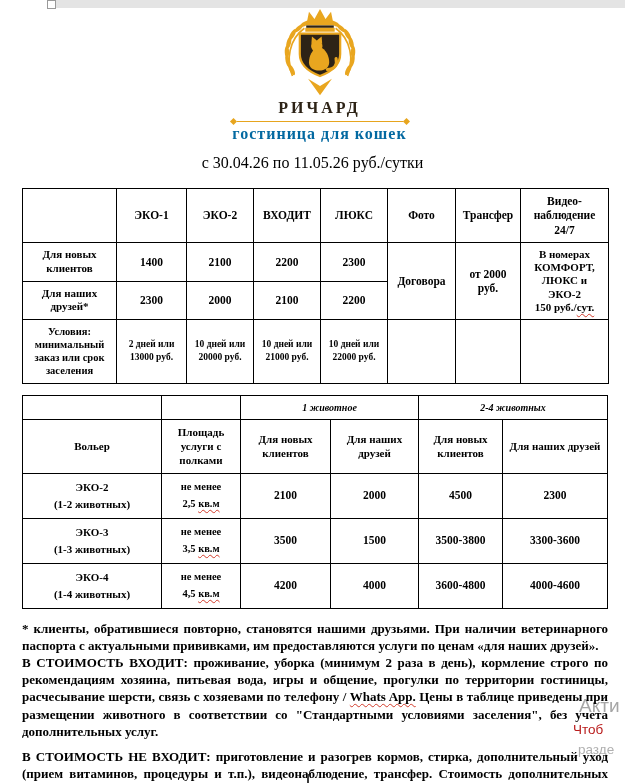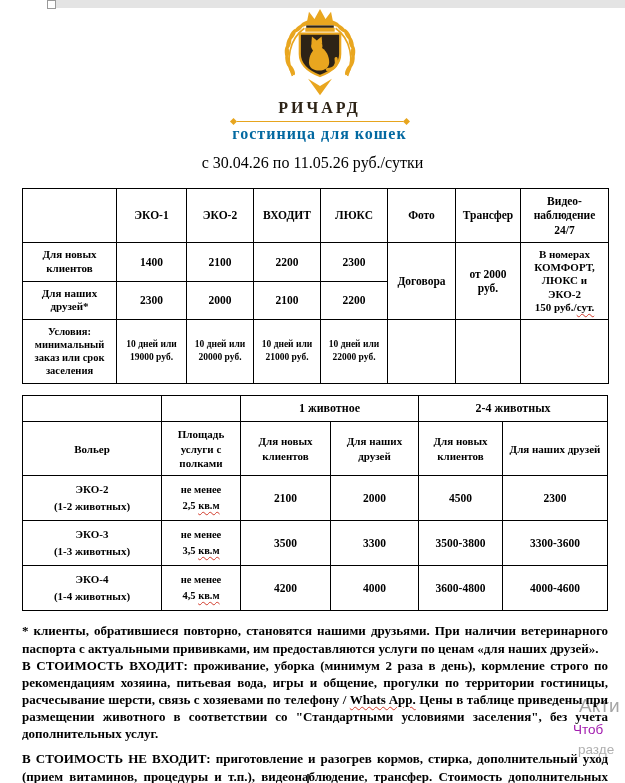--- a/index.html
+++ b/index.html
@@ -33,21 +33,21 @@
 
   
   table { border-collapse:collapse; table-layout:fixed; margin-left:22px; }
   td { border:1px solid #000; text-align:center; vertical-align:middle; font-weight:bold; padding:5px 3px; overflow:hidden; }
   .t1 { width:586px; margin-top:16px; font-size:11.5px; line-height:1.25; }
   .t1 .lbl { font-size:11px; line-height:1.25; }
   .t1 .small td { font-size:9.5px; line-height:1.4; }
   .t1 .small td.lbl { font-size:10.5px; line-height:1.25; }
   .t1 .video-note { font-size:11px; line-height:1.22; padding:1px 9px; }
   .t2 { width:585px; margin-top:11px; font-size:11.5px; line-height:1.3; }
-  .t2 .grp td { font-size:12px; }
+  .t2 .grp td { font-size:10px;font-style:italic; }
   .t2 .hdr2 td { font-size:11px; line-height:1.3; }
   .t2 .name-cell { font-size:11px; line-height:1.55; }
   .t2 .area-cell { font-size:10.5px; line-height:1.55; }
 
   
   .sq {
     text-decoration-line:underline;
     text-decoration-style:wavy;
     text-decoration-color:#d23a2a;
     text-decoration-thickness:1px;
@@ -55,21 +55,21 @@
   }
 
   
   .para { width:586px; margin:11px 17px 0 22px; text-align:justify; font-weight:bold; font-size:13px; line-height:1.32; position:relative; z-index:1; }
   .para.p2 { margin-top:0; }
   .para.p3 { margin-top:8px; }
 
   
   .watermark { position:absolute; left:573px; top:695px; z-index:0; color:#a6a6a6; font-family:"Liberation Sans", sans-serif; white-space:nowrap; }
   .wm1 { font-size:19px; margin-left:6px; }
-  .wm2 { font-size:13.5px; margin-top:5px; margin-left:0; color:#a21caf; }
+  .wm2 { font-size:13.5px; margin-top:5px; margin-left:0; color:#b91c1c; }
   .wm3 { font-size:13.5px; margin-top:5px; margin-left:5px; color:#b0b0b0; }
 
   .cursor { position:absolute; left:307px; top:766px; width:1.5px; height:17px; background:#3c3c3c; z-index:2; }
 </style>
 </head>
 <body>
 
 <div class="top-strip"></div>
 <div class="top-square"></div>
 
@@ -172,21 +172,21 @@
     </tr>
     <tr style="height:36px">
       <td class="lbl">Для наших друзей*</td>
       <td>2300</td>
       <td>2000</td>
       <td>2100</td>
       <td>2200</td>
     </tr>
     <tr class="small" style="height:56px">
       <td class="lbl">Условия: минимальный заказ или срок заселения</td>
-      <td>10 дней или  19000 руб.</td>
+      <td>2 дней или  13000 руб.</td>
       <td>10 дней или 20000 руб.</td>
       <td>10 дней или 21000 руб.</td>
       <td>10 дней или 22000 руб.</td>
       <td></td>
       <td></td>
       <td></td>
     </tr>
     </tbody>
   </table>
 
@@ -231,21 +231,21 @@
     <tr style="height:39px">
       <td class="name-cell">
         <div>ЭКО-3</div>
         <div>(1-3 животных)</div>
       </td>
       <td class="area-cell">
         <div>не менее</div>
         <div><span>3,5 </span><span class="sq">кв.м</span></div>
       </td>
       <td>3500</td>
-      <td>3300</td>
+      <td>1500</td>
       <td>3500-3800</td>
       <td>3300-3600</td>
     </tr>
     <tr style="height:39px">
       <td class="name-cell">
         <div>ЭКО-4</div>
         <div>(1-4 животных)</div>
       </td>
       <td class="area-cell">
         <div>не менее</div>

